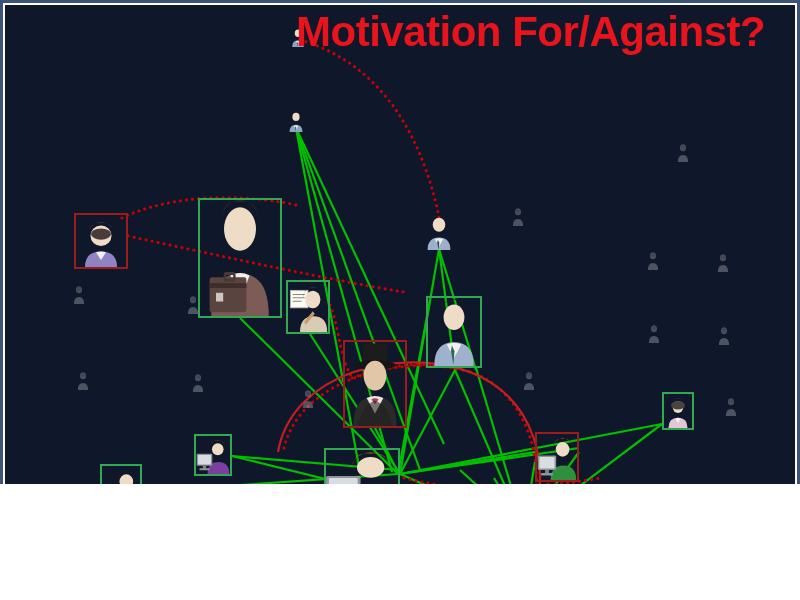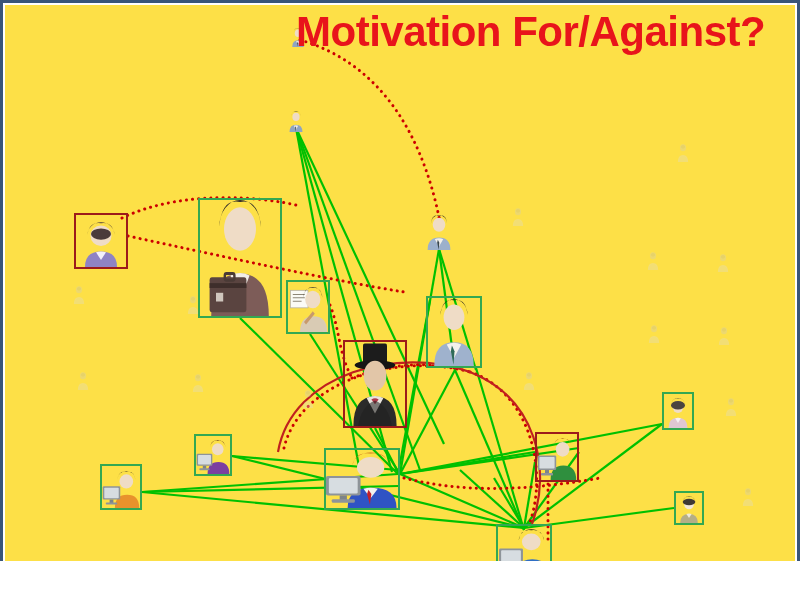--- a/index.html
+++ b/index.html
@@ -11,22 +11,22 @@
   body {
     width: 800px;
     height: 600px;
     overflow: hidden;
     font-family: "Liberation Sans", sans-serif;
   }
 
   #slide {
     position: relative;
     width: 800px;
-    height: 561px;
-    background: #fde047;
+    height: 484px;
+    background: #0f172a;
     box-sizing: border-box;
     overflow: hidden;
   }
 
   
   #slide-frame {
     position: absolute;
     left: 0; top: 0;
     width: 800px; height: 600px;
     box-sizing: border-box;

